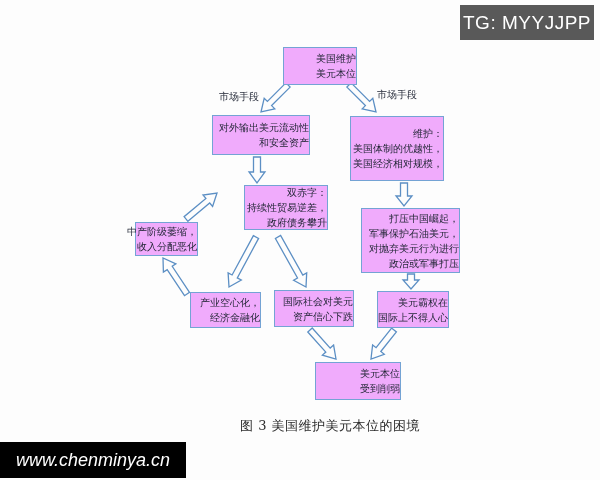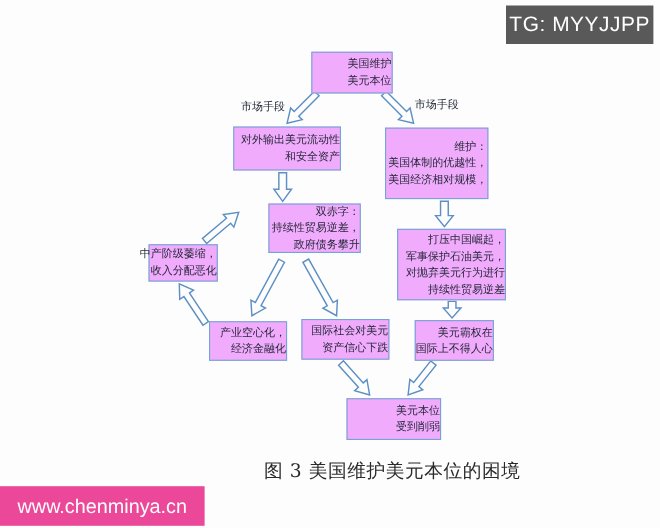--- a/index.html
+++ b/index.html
@@ -4,21 +4,21 @@
 <style>
   html,body{margin:0;padding:0;}
   body{width:600px;height:480px;background:#fff;overflow:hidden;
        font-family:"DejaVu Serif", serif;}
   .stage{position:relative;width:600px;height:480px;background:#fdfdfd;}
   .node{position:absolute;border:1.4px solid #74a3d4;background:#f0abfc;
         display:flex;flex-direction:column;justify-content:center;align-items:flex-end;
         box-sizing:border-box;color:#1f2433;}
   .ln{font-size:10px;line-height:1.5;white-space:nowrap;text-align:center;}
   .edge-label{position:absolute;font-size:10px;color:#1f2433;white-space:nowrap;}
-  .caption{position:absolute;left:240px;top:417px;font-size:17px;color:#2a2a2a;
+  .caption{position:absolute;left:240px;top:417px;font-size:13px;color:#2a2a2a;
            letter-spacing:0.5px;white-space:nowrap;}
   .wm{position:absolute;display:flex;align-items:center;justify-content:center;
       color:#fff;font-family:"Liberation Sans", sans-serif;}
   .wm-tg{left:460px;top:5px;width:134px;height:35px;font-size:19px;letter-spacing:0.5px;}
   .wm-site{left:0;top:442px;width:186px;height:36px;font-size:18px;}
   svg.connectors{position:absolute;left:0;top:0;width:600px;height:480px;pointer-events:none;}
 </style>
 </head>
 <body>
 
@@ -57,21 +57,21 @@
   <div class="node" style="left: 224px; top: 185px; width: 84px; height: 45px; border-color: rgb(116, 163, 212); margin-left: 20px;">
     <div class="ln">双赤字：</div>
     <div class="ln">持续性贸易逆差，</div>
     <div class="ln">政府债务攀升</div>
   </div>
 
   <div class="node" style="left: 361px; top: 208px; width: 99px; height: 65px; border-color: rgb(116, 163, 212);">
     <div class="ln">打压中国崛起，</div>
     <div class="ln">军事保护石油美元，</div>
     <div class="ln">对抛弃美元行为进行</div>
-    <div class="ln">持续性贸易逆差</div>
+    <div class="ln">政治或军事打压</div>
   </div>
 
   <div class="node" style="left: 135px; top: 222px; width: 63px; height: 34px; border-color: rgb(116, 163, 212);">
     <div class="ln">中产阶级萎缩，</div>
     <div class="ln">收入分配恶化</div>
   </div>
 
   <div class="node" style="left: 190px; top: 292px; width: 71px; height: 36px; border-color: rgb(116, 163, 212);">
     <div class="ln">产业空心化，</div>
     <div class="ln">经济金融化</div>
@@ -93,17 +93,17 @@
   </div>
 
   <div class="edge-label" style="left:219px;top:90px">市场手段</div>
   <div class="edge-label" style="left:377px;top:88px">市场手段</div>
 
   <div class="caption">图 3 美国维护美元本位的困境</div>
 
   <div class="wm wm-tg" style="background: rgb(89, 89, 89);">
     <span>TG: MYYJJPP</span>
   </div>
-  <div class="wm wm-site" style="background: #ec4899;">
+  <div class="wm wm-site" style="background: #000000; font-style: italic;">
     <span>www.chenminya.cn</span>
   </div>
 
 </div>
 
 </body></html>

